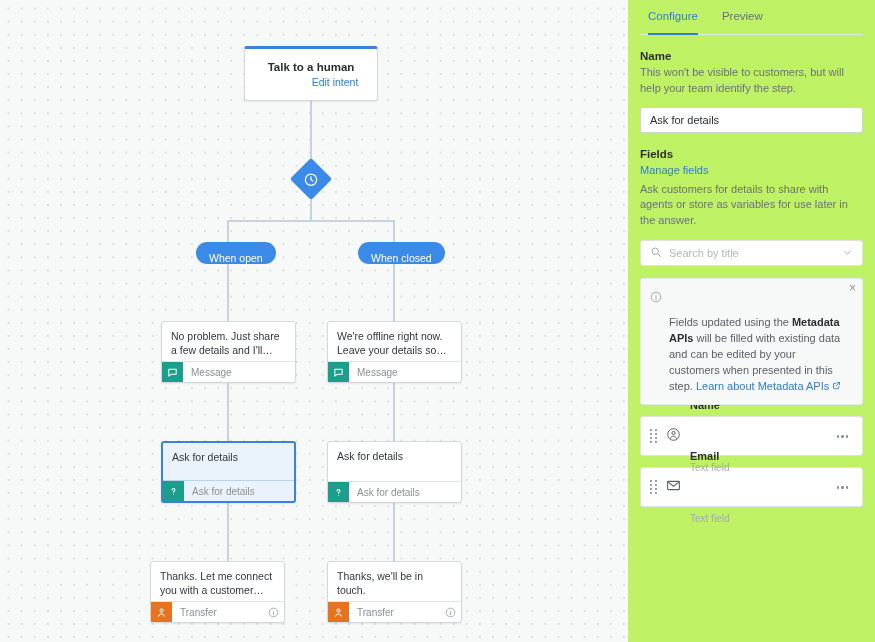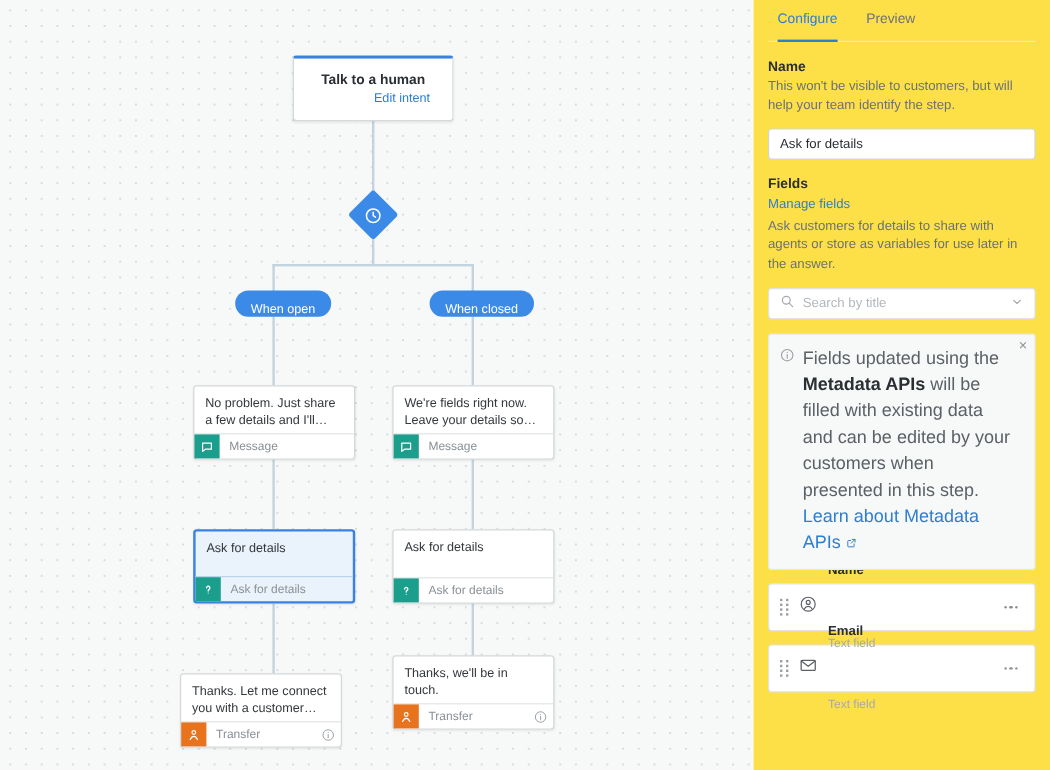--- a/index.html
+++ b/index.html
@@ -97,26 +97,26 @@
   .step.selected {
     border: 2px solid #3b82e0; background: #eaf3fb;
   }
   .step.selected .foot { border-top-color: #b9d4ea; }
 
   #s-msg-open    { left: 161px; top: 321px; }
   #s-msg-closed  { left: 327px; top: 321px; }
   #s-ask-open    { left: 161px; top: 441px; }
   #s-ask-closed  { left: 327px; top: 441px; }
   #s-xfer-open   { left: 150px; top: 561px; }
-  #s-xfer-closed { left: 327px; top: 546px; }
+  #s-xfer-closed { left: 327px; top: 561px; }
 
   
   #panel {
     width: 247px; height: 642px;
-    background: #fde047;
+    background: #bef264;
     padding: 0 12px;
     overflow: hidden;
     position: relative;
   }
   #tabs {
     display: flex; gap: 24px; height: 35px;
     border-bottom: 1px solid #e4e6e8;
     padding-left: 8px;
   }
   .tab {
@@ -148,21 +148,21 @@
   }
   .search-box .ph { flex: 1; font-size: 11px; color: #b3b8bd; }
 
   .notice {
     margin-top: 12px; width: 100%;
     background: #f7f8f8; border: 1px solid #e7e9ea; border-radius: 3px;
     padding: 9px 10px 10px 9px;
     display: flex; gap: 7px; position: relative;
   }
   .notice .ntext {
-    font-size: 15px; line-height: 1.47; color: #5c6167; padding-right: 8px;
+    font-size: 11px; line-height: 1.47; color: #5c6167; padding-right: 8px; margin-top: 26px;
   }
   .notice .ntext b { color: #2b2f33; }
   .notice .nclose {
     position: absolute; right: 6px; top: 3px;
     font-size: 12px; color: #8a9096; cursor: pointer; line-height: 1;
   }
 
   .field-row {
     margin-top: 11px; width: 100%; height: 40px;
     border: 1px solid #e0e2e4; border-radius: 3px;
@@ -224,21 +224,21 @@
         <div class="badge msg">
           <svg width="11" height="11" viewBox="0 0 24 24" fill="none" stroke="#ffffff" stroke-width="2.2">
             <path d="M4 5h16v11H9l-5 4z" stroke-linejoin="round"></path>
           </svg>
         </div>
         <div class="ftxt">Message</div>
       </div>
     </div>
 
     <div class="node step" id="s-msg-closed">
-      <div class="body">We're fields right now. Leave your details so…</div>
+      <div class="body">We're offline right now. Leave your details so…</div>
       <div class="foot">
         <div class="badge msg">
           <svg width="11" height="11" viewBox="0 0 24 24" fill="none" stroke="#ffffff" stroke-width="2.2">
             <path d="M4 5h16v11H9l-5 4z" stroke-linejoin="round"></path>
           </svg>
         </div>
         <div class="ftxt">Message</div>
       </div>
     </div>
 

